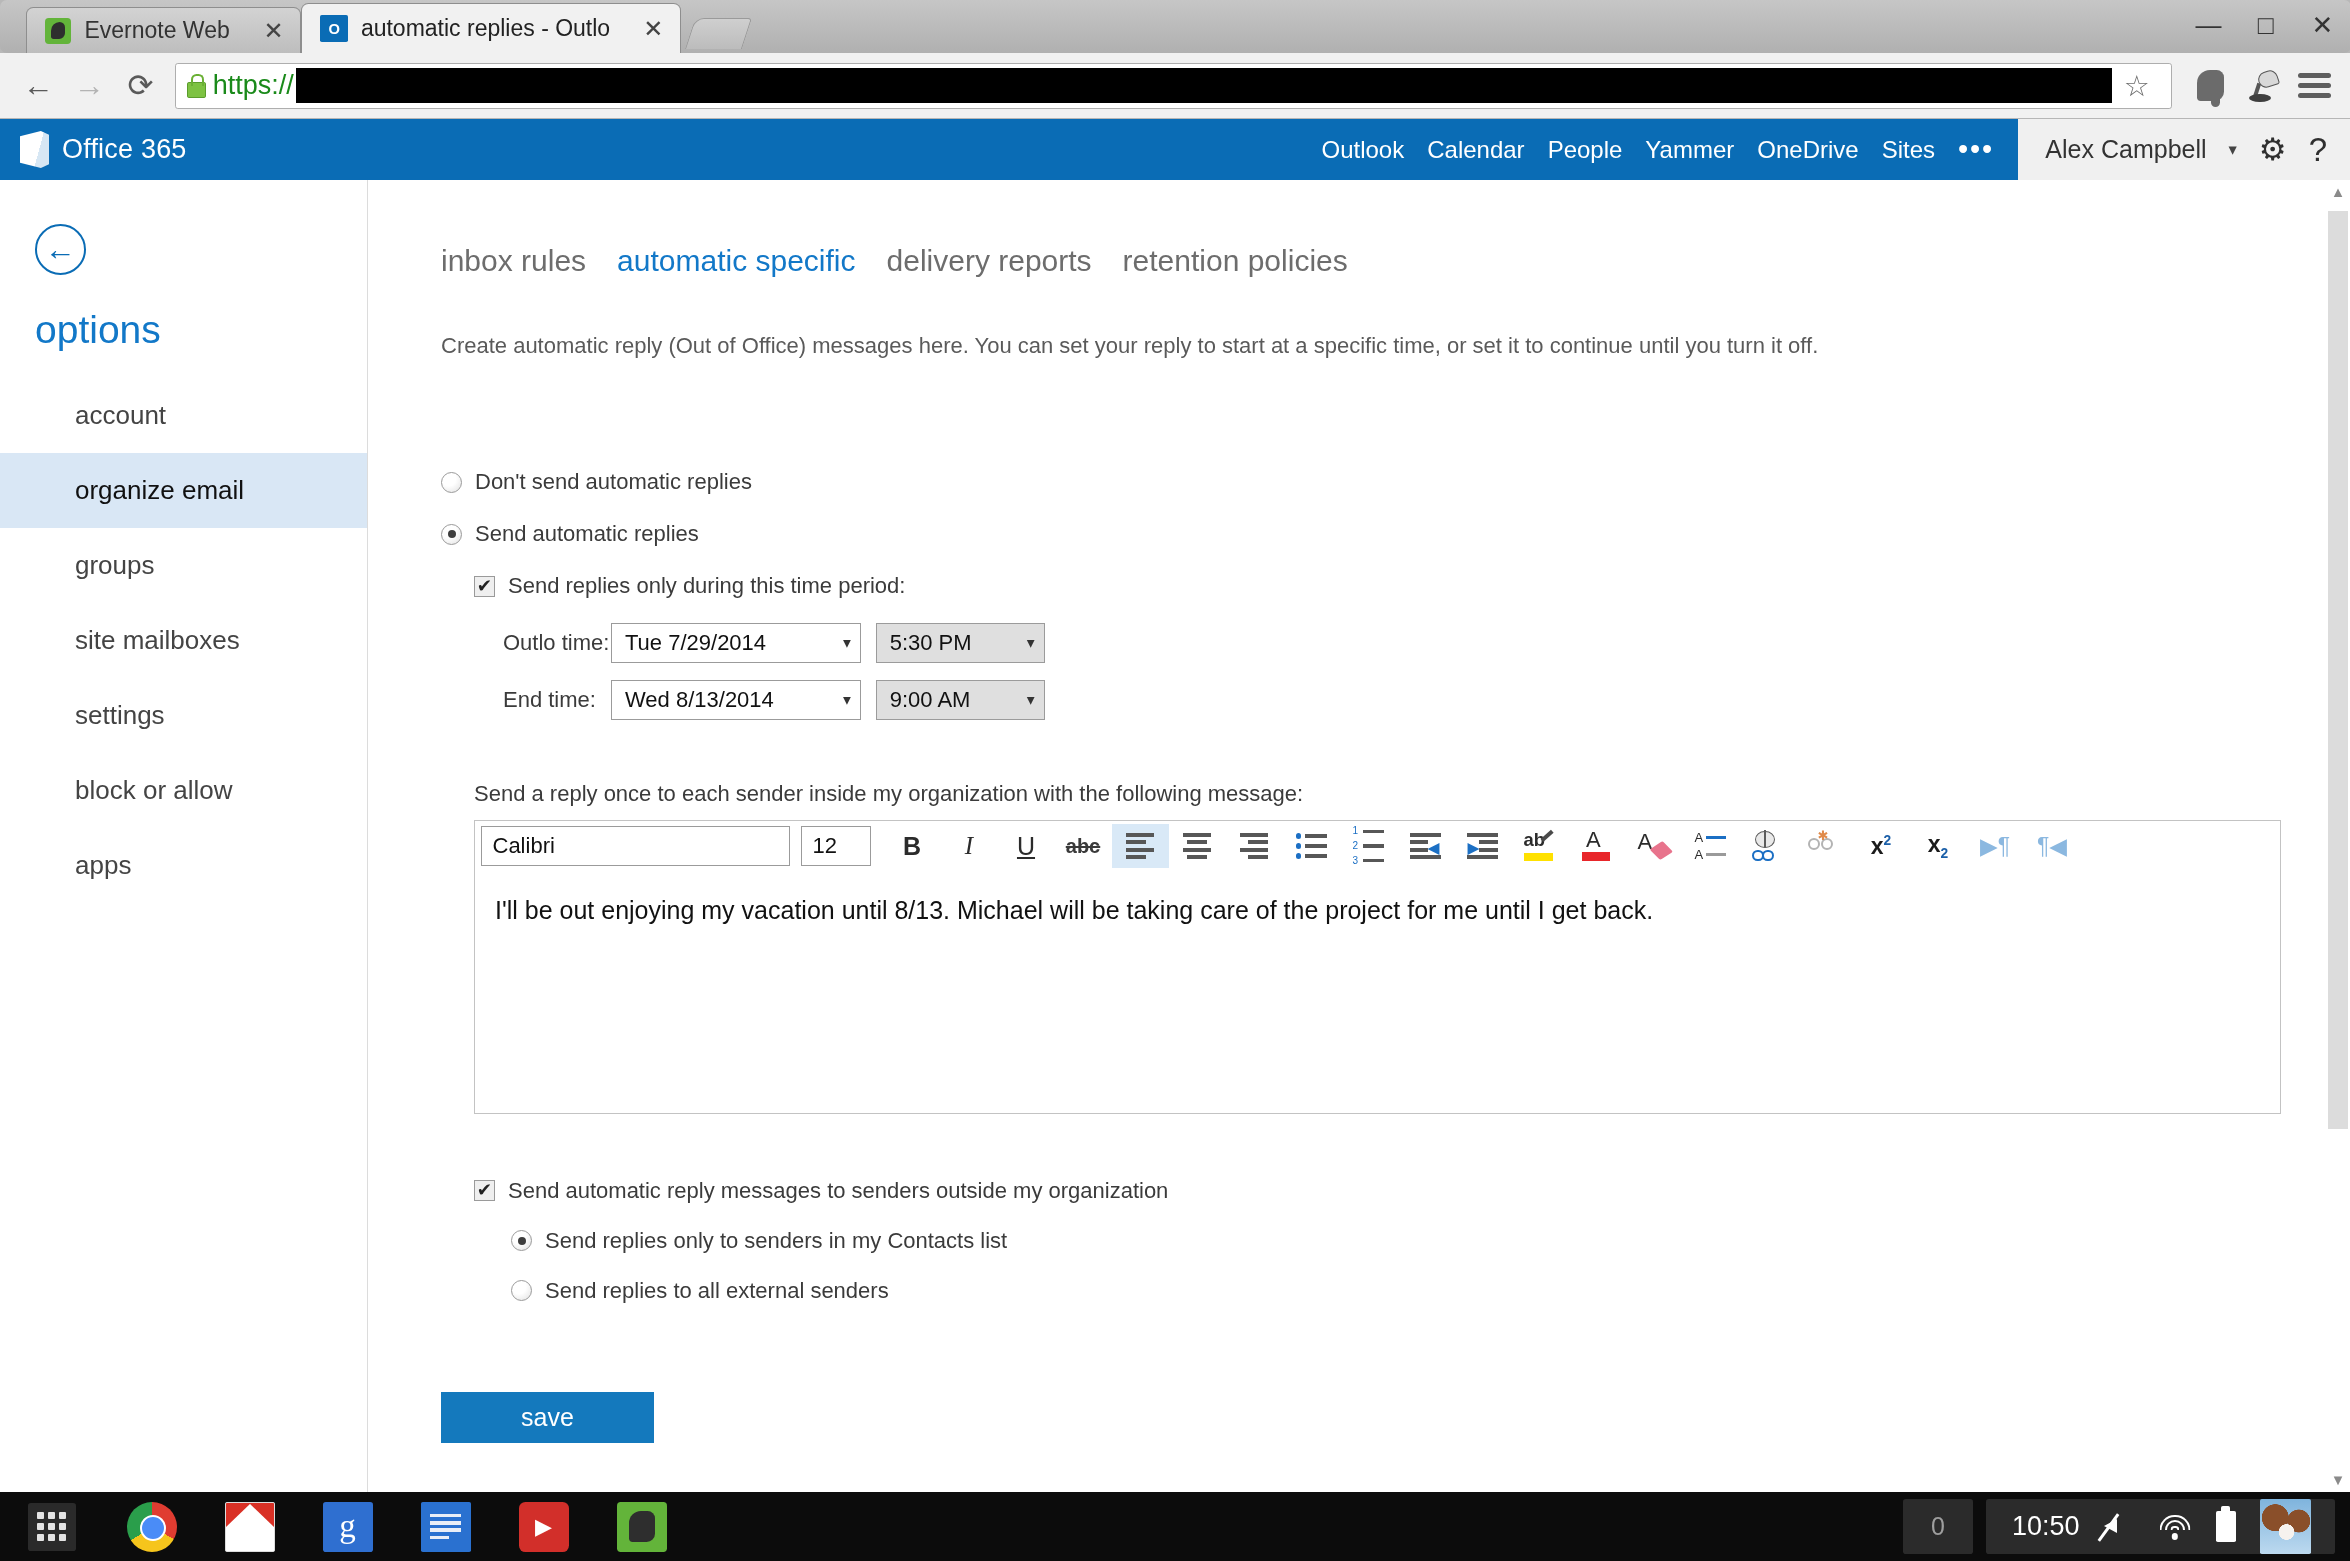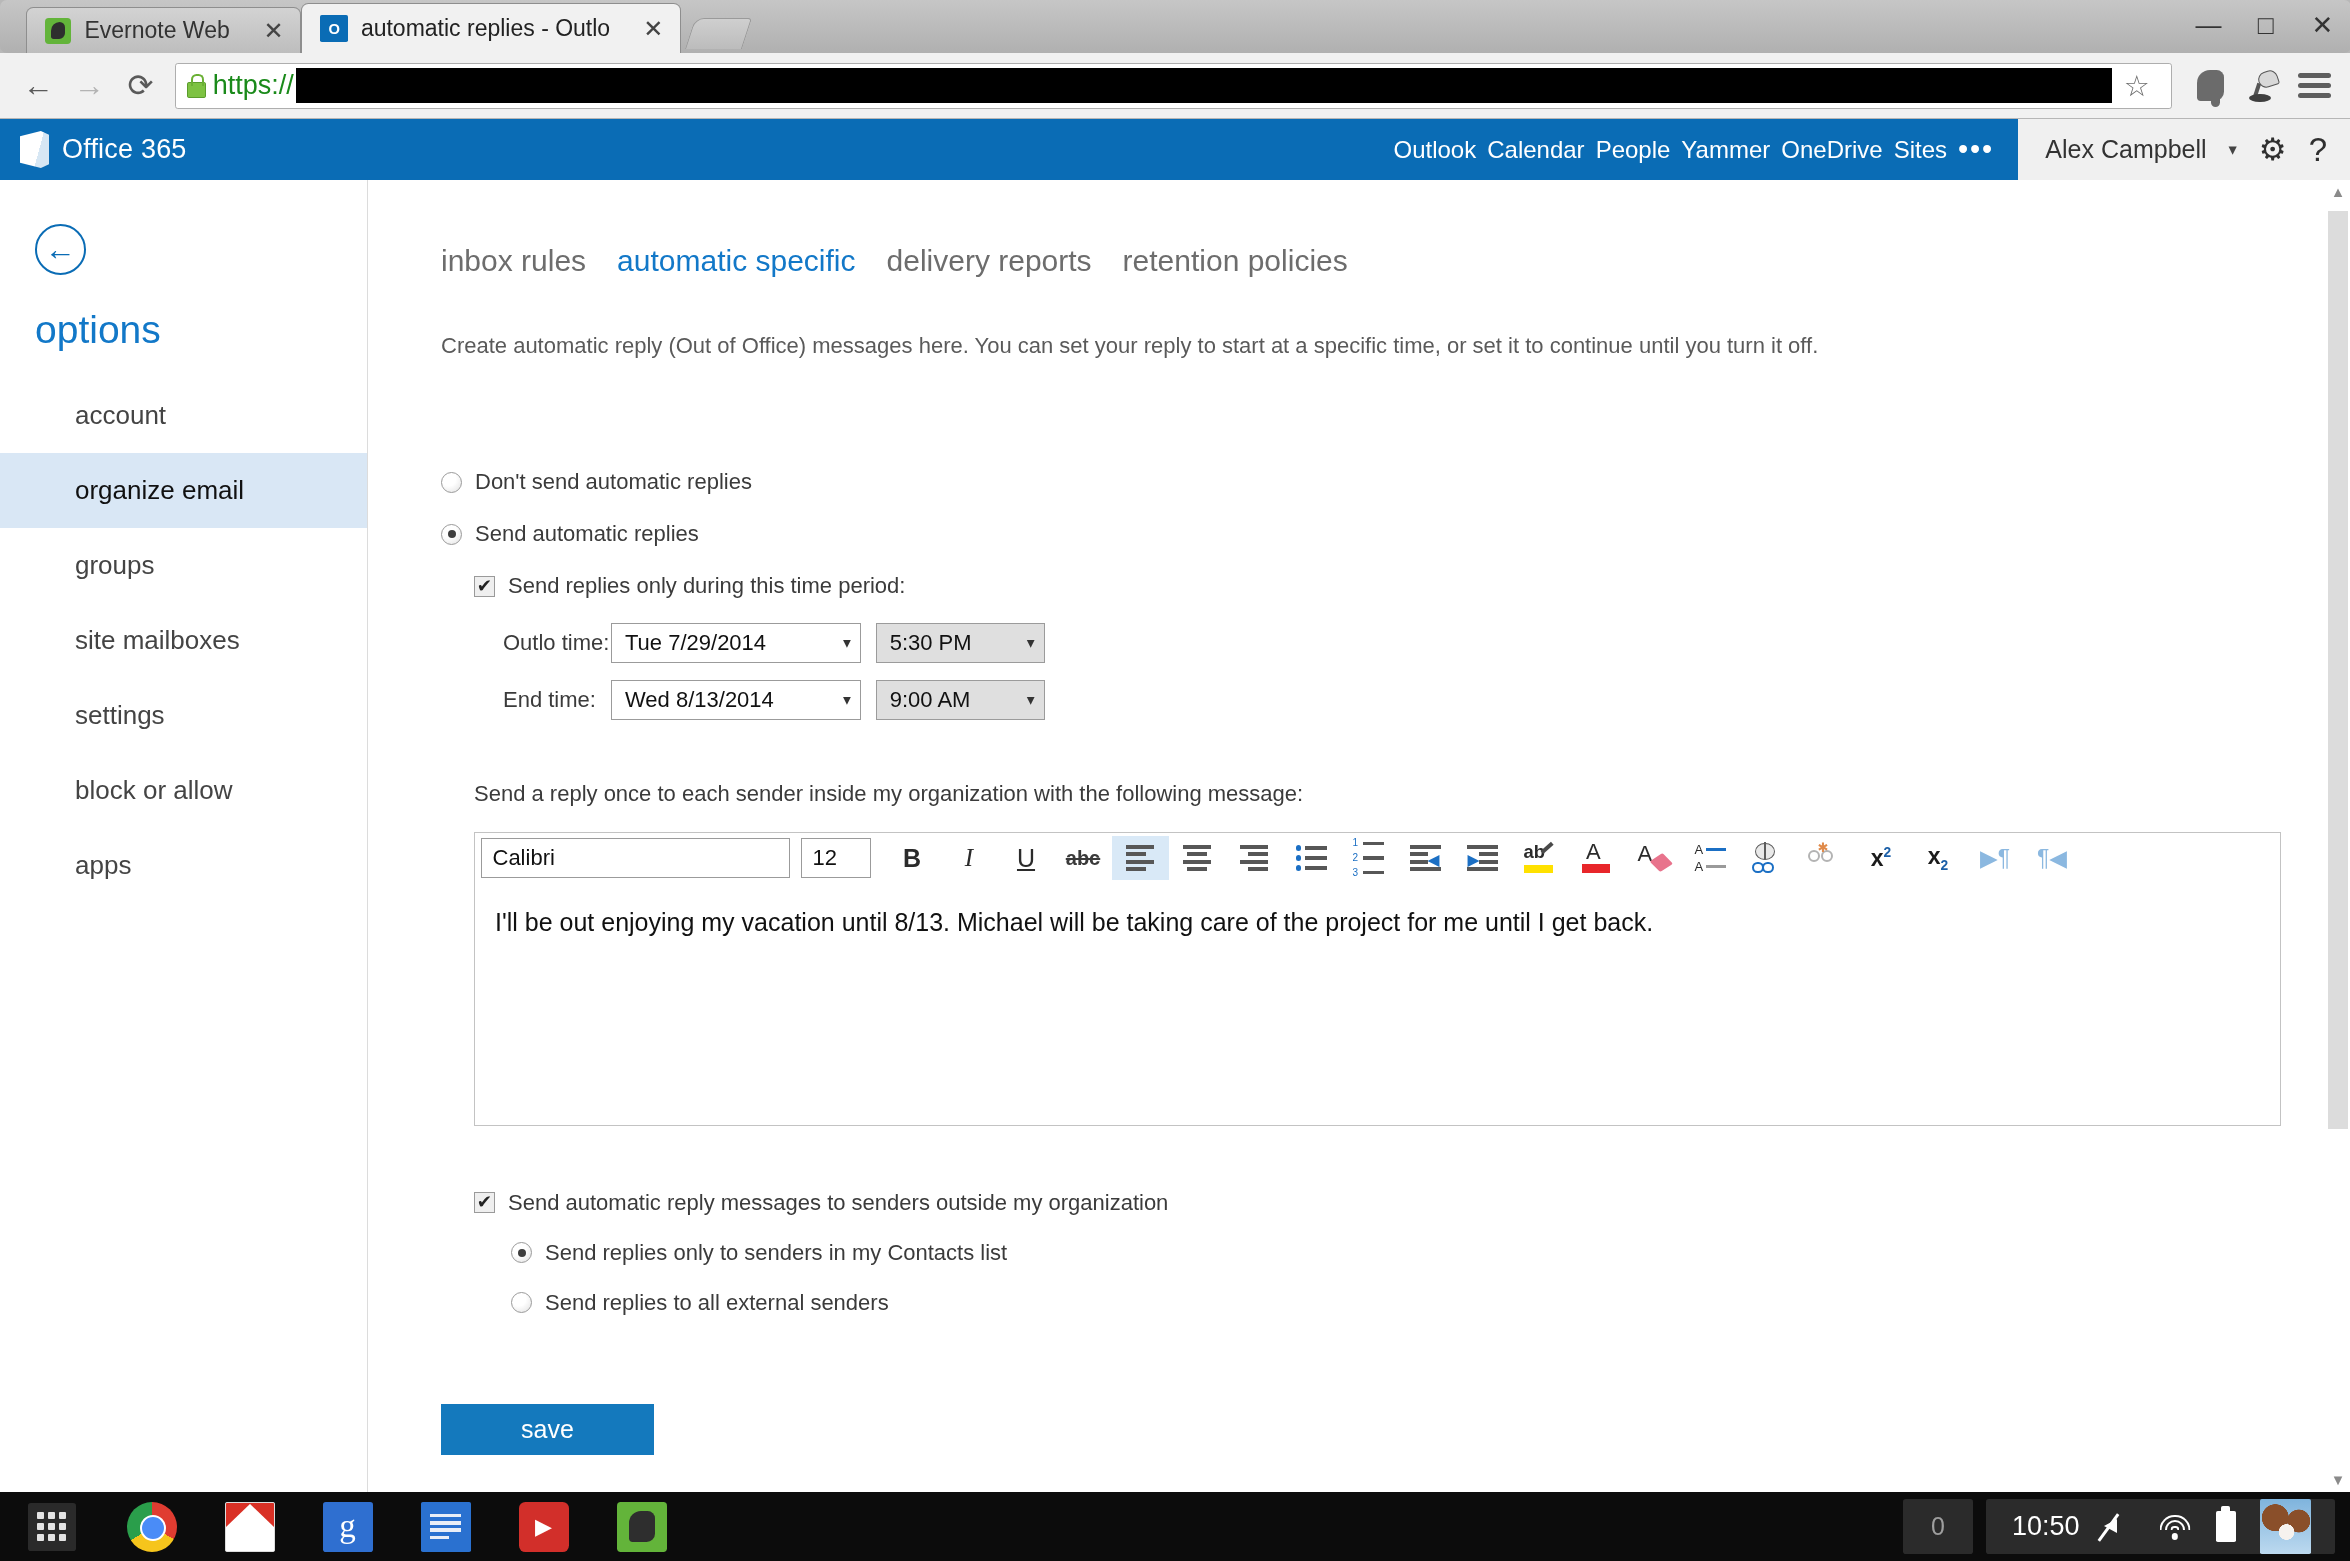--- a/index.html
+++ b/index.html
@@ -82,21 +82,21 @@
 
   
   .suitebar { height: 61px; background: #0a6cb5; display: flex; align-items: center; position: relative; }
   .o365-logo { display: flex; align-items: center; gap: 13px; padding-left: 20px; }
   .o365-mark {
     width: 29px; height: 37px; background: linear-gradient(105deg,#fff 0 62%,#d7e7f4 62% 100%);
     border-radius: 1.8px; position: relative;
     clip-path: polygon(0 14%, 72% 0, 100% 10%, 100% 90%, 72% 100%, 0 86%, 0 14%);
   }
   .o365-text { color: #fff; font-size: 27px; letter-spacing: 0.2px; }
-  .suitenav { margin-left: auto; display: flex; align-items: center; gap: 11px; padding-right: 24px; }
+  .suitenav { margin-left: auto; display: flex; align-items: center; gap: 23px; padding-right: 24px; }
   .suitenav a { color: #fff; font-size: 24px; text-decoration: none; white-space: nowrap; }
   .suitenav .dots { color: #fff; font-size: 29px; letter-spacing: 1.8px; line-height: 1; }
   .userzone {
     height: 61px; background: #f0f0f0; display: flex; align-items: center; gap: 22px;
     padding: 0 24px 0 27.5px;
   }
   .username { font-size: 25px; color: #333; }
   .caret-dn { font-size: 16.5px; color: #444; }
   .gear-ic { font-size: 31px; color: #2f2f2f; }
   .help-ic { font-size: 33px; color: #2f2f2f; }
@@ -148,21 +148,21 @@
   .timerow .tlabel { width: 108px; font-size: 22px; color: #3b3b3b; }
   .dropdown {
     height: 40px; border: 0.9px solid #9b9b9b; display: flex; align-items: center;
     padding: 0 9.2px 0 13px; font-size: 22px; color: #111; background: #fff;
   }
   .dropdown .arr { margin-left: auto; font-size: 15.6px; color: #333; padding-left: 16.5px; }
   .dd-date { width: 250px; }
   .dd-time { width: 169px; background: #dfdfdf; margin-left: 14.7px; }
 
   .msglabel { margin-top: 61px; font-size: 22px; color: #3b3b3b; margin-left: 33px; }
-  .editor { margin-left: 33px; margin-top: 25px; width: 1807px; border: 0.9px solid #c3c3c3; background: #fff; }
+  .editor { margin-left: 33px; margin-top: 13px; width: 1807px; border: 0.9px solid #c3c3c3; background: #fff; }
   .rtbar { height: 51px; display: flex; align-items: center; gap: 0; padding: 3.7px 5.5px; }
   .fontbox {
     width: 309px; height: 40px; border: 0.9px solid #9b9b9b; display: flex; align-items: center;
     padding-left: 11px; font-size: 22px; color: #111;
   }
   .sizebox {
     width: 70px; height: 40px; border: 0.9px solid #9b9b9b; display: flex; align-items: center;
     padding-left: 11px; font-size: 22px; color: #111; margin-left: 11px;
   }
   .tbtn {

